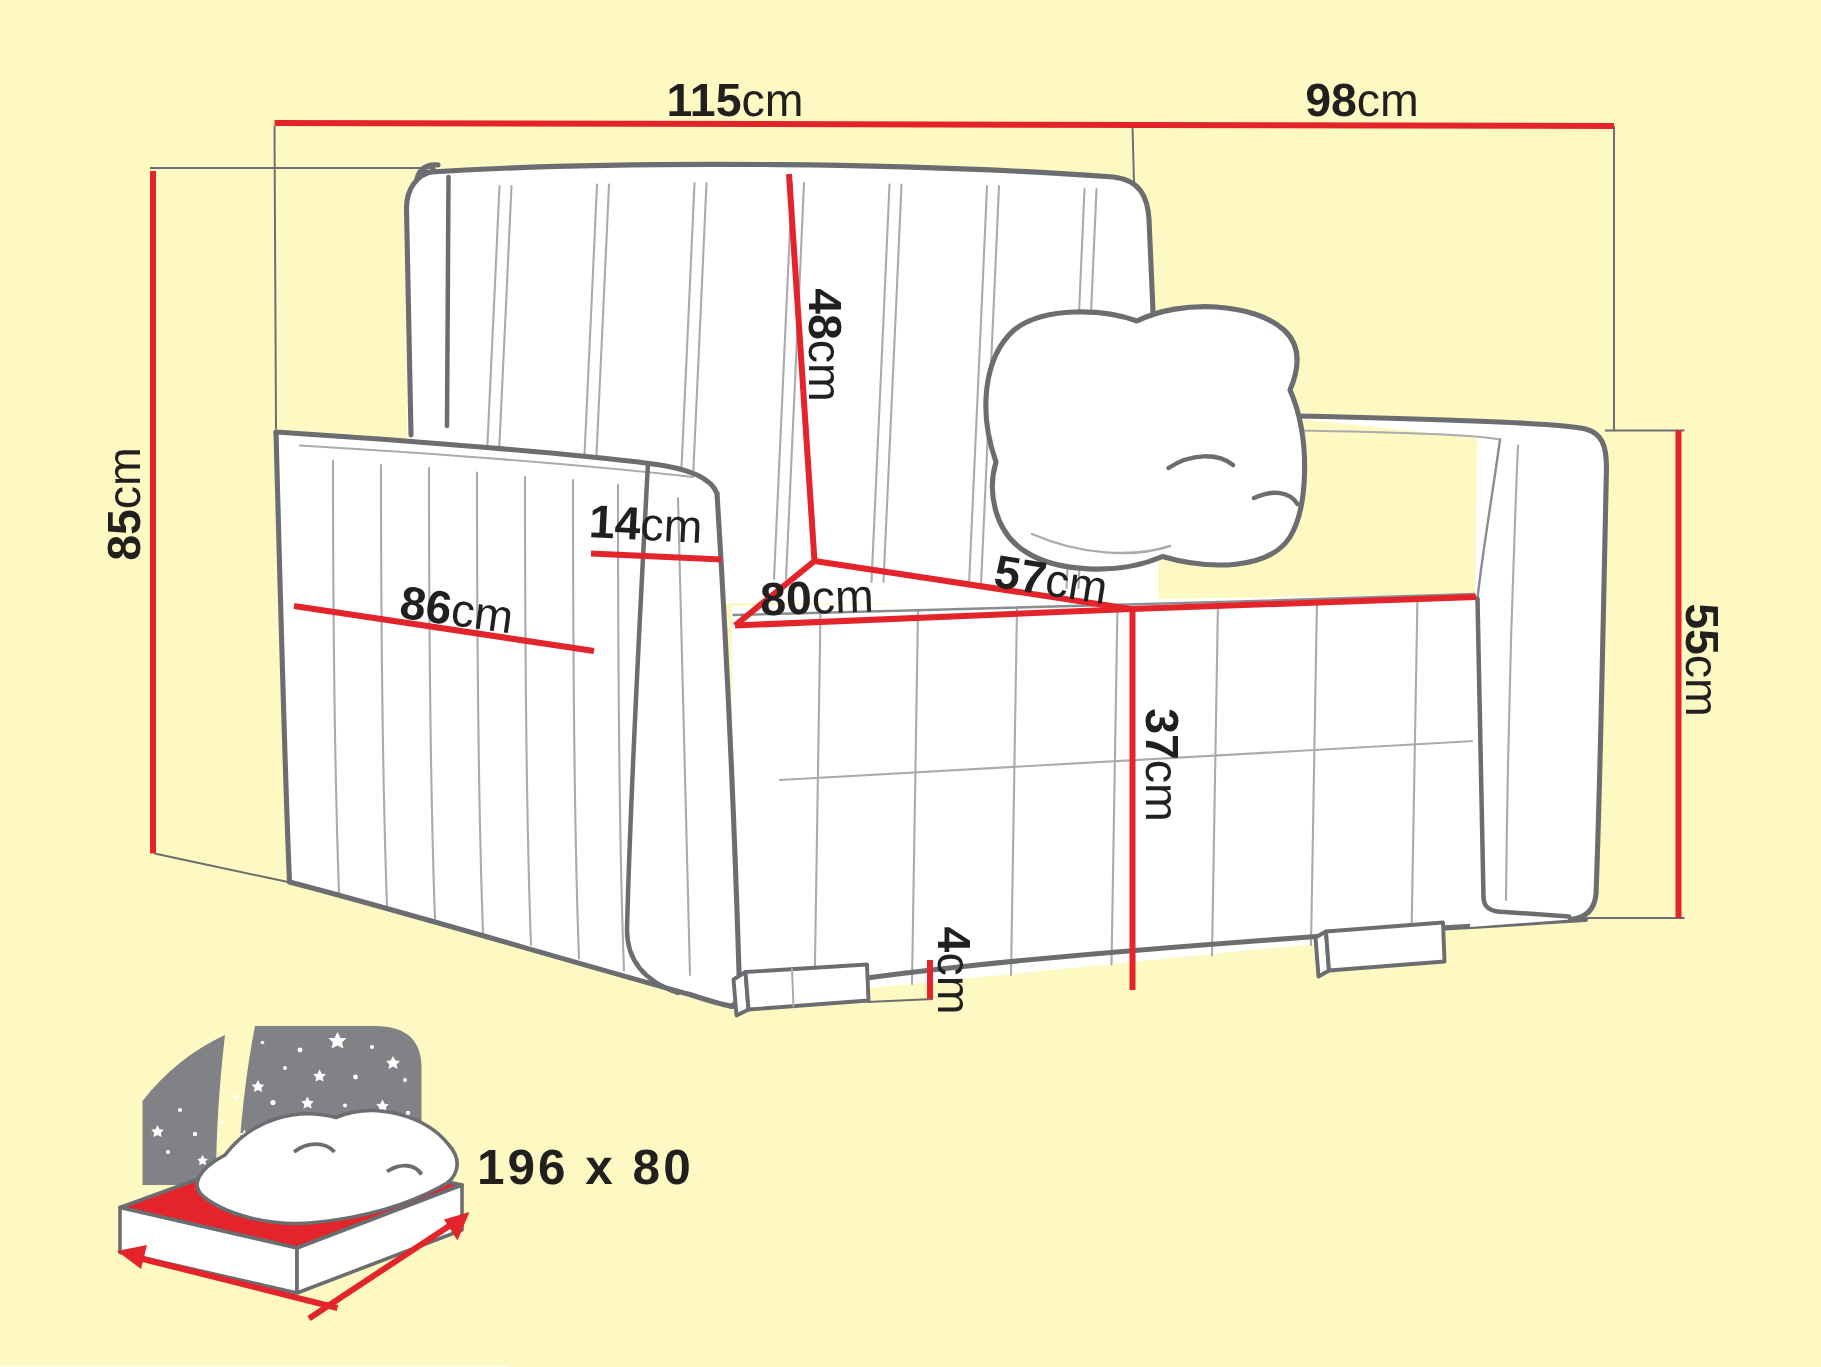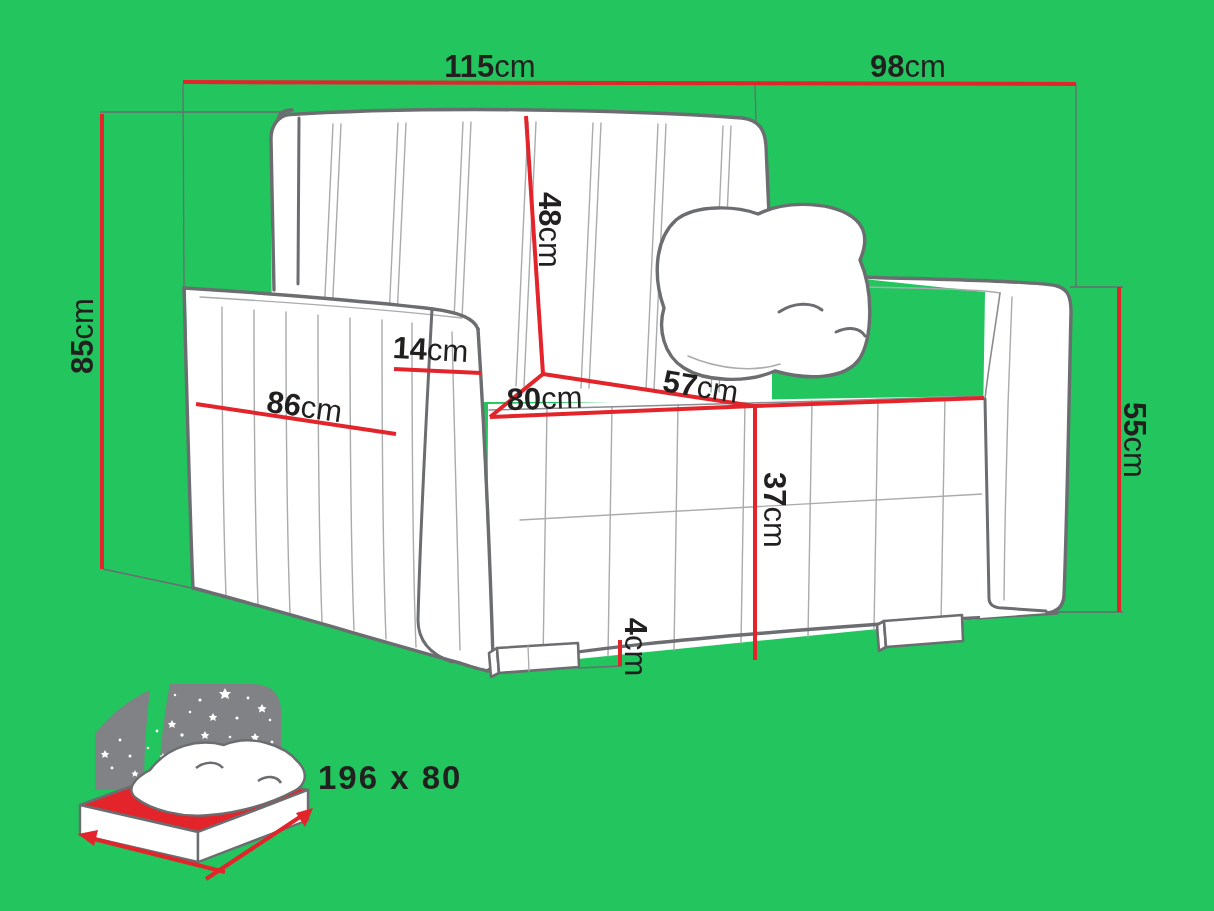--- a/index.html
+++ b/index.html
@@ -1,16 +1,16 @@
 <!DOCTYPE html>
 <html><head>
 <meta charset="utf-8">
 <style>
   html,body{margin:0;padding:0;background:#ffffff;}
-  .stage{position:relative;width:1214px;height:911px;background:#22c55e;overflow:hidden;
+  .stage{position:relative;width:1214px;height:911px;background:#fef9c3;overflow:hidden;
          font-family:"Liberation Sans", sans-serif;}
   svg{display:block;}
   .dim-val{font-weight:bold;}
   .dim-unit{font-weight:normal;}
   text{fill:#221f1f;}
 </style>
 </head>
 <body>
 
 <div class="stage">

